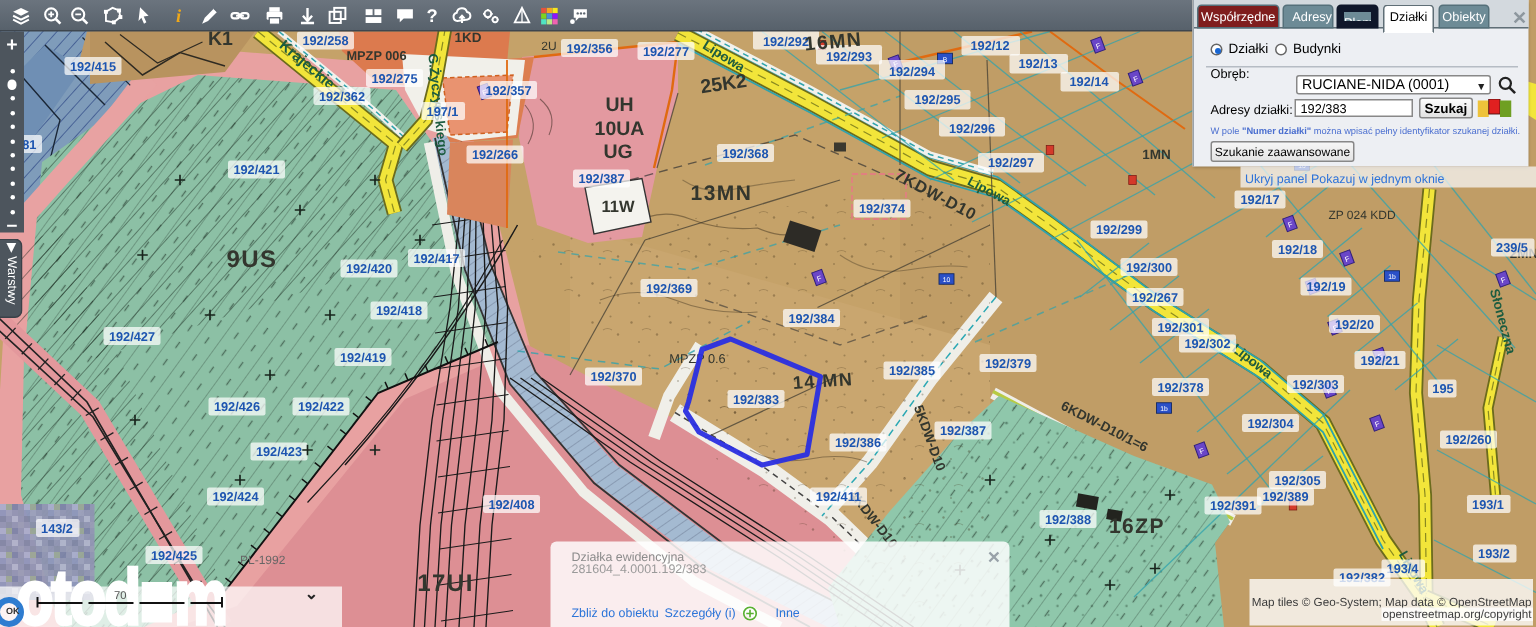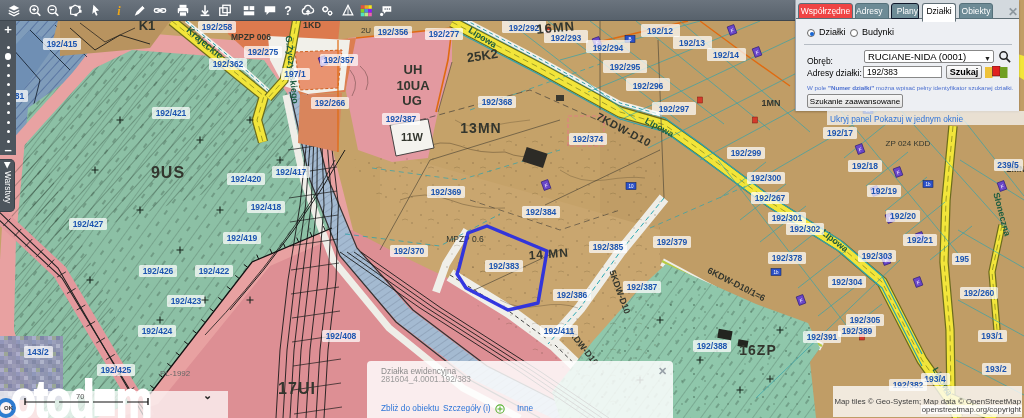--- a/index.html
+++ b/index.html
@@ -757,34 +757,34 @@
 <div style="position:absolute;left:6.5px;top:99.7px;width:3.0px;height:3.0px;border-radius:50%;background:#fff"></div>
 <div style="position:absolute;left:6.5px;top:109.1px;width:3.0px;height:3.0px;border-radius:50%;background:#fff"></div>
 <div style="position:absolute;left:6.5px;top:118.5px;width:3.0px;height:3.0px;border-radius:50%;background:#fff"></div>
 <div style="position:absolute;left:0;top:121px;width:16px;text-align:center;color:#fff;font:bold 13px &quot;Liberation Sans&quot;,sans-serif">–</div>
 </div>
 <div class="abs" style="left:0;top:159px;width:15px;height:53px;background:#4d555d;border-radius:0 5px 5px 0;border:1px solid #3a4148;border-left:none">
       <div style="position:absolute;left:-19px;top:21px;width:51px;height:13px;transform:rotate(90deg);color:#fff;font:8.5px &quot;Liberation Sans&quot;,sans-serif;white-space:nowrap">▶ Warstwy</div>
     </div>
 <div class="abs" style="left:795px;top:0;width:224px;height:111px;background:#edeff3;border-left:1px solid #9aa2aa;overflow:hidden;box-shadow:0 1px 2px rgba(0,0,0,.25)">
 <div class="abs" style="left:0;top:0;width:224px;height:19px;background:#d3d9de;border-bottom:1px solid #5f6e76"></div>
-<div class="abs" style="left:2px;top:3px;width:55px;background:#ef4444;color:#fff;border:1px solid #55707a;height:16px;border-radius:3px 3px 0 0;font-size:8.5px;text-align:center;line-height:14px;overflow:hidden">Współrzędne</div>
-<div class="abs" style="left:59px;top:3px;width:34px;background:#6d8b96;color:#fff;border:1px solid #55707a;height:16px;border-radius:3px 3px 0 0;font-size:8.5px;text-align:left;line-height:14px;overflow:hidden">Adresy</div>
-<div class="abs" style="left:95px;top:3px;width:28px;background:#6d8b96;color:#fff;border:1px solid #0f172a;height:16px;border-radius:3px 3px 0 0;font-size:8.5px;text-align:right;line-height:14px;overflow:hidden">Plany</div>
+<div class="abs" style="left:2px;top:3px;width:55px;background:#7f1d1d;color:#fff;border:1px solid #55707a;height:16px;border-radius:3px 3px 0 0;font-size:8.5px;text-align:center;line-height:14px;overflow:hidden">Współrzędne</div>
+<div class="abs" style="left:59px;top:3px;width:34px;background:#6d8b96;color:#fff;border:1px solid #55707a;height:16px;border-radius:3px 3px 0 0;font-size:8.5px;text-align:right;line-height:14px;overflow:hidden">Adresy</div>
+<div class="abs" style="left:95px;top:3px;width:28px;background:#6d8b96;color:#fff;border:5px solid #0f172a;height:16px;border-radius:3px 3px 0 0;font-size:8.5px;text-align:right;line-height:14px;overflow:hidden">Plany</div>
 <div class="abs" style="left:126px;top:3px;width:34px;background:#fff;color:#000;border:1px solid #5f6e76;border-bottom:1px solid #fff;height:19px;z-index:3;border-radius:3px 3px 0 0;font-size:8.5px;text-align:center;line-height:14px;overflow:hidden">Działki</div>
 <div class="abs" style="left:163px;top:3px;width:34px;background:#6d8b96;color:#fff;border:1px solid #55707a;height:16px;border-radius:3px 3px 0 0;font-size:8.5px;text-align:center;line-height:14px;overflow:hidden">Obiekty</div>
 <div class="abs" style="left:212px;top:5px;font:bold 12px &quot;Liberation Sans&quot;,sans-serif;color:#8d979e">✕</div>
 <div class="abs" style="left:11px;top:29px;width:8px;height:8px;border-radius:50%;border:1px solid #666;background:#fff">
         <div style="position:absolute;left:1.5px;top:1.5px;width:4px;height:4px;border-radius:50%;background:#1866d2"></div>
       </div>
 <div class="abs" style="left:23px;top:27px;font-size:9px;color:#000">Działki</div>
 <div class="abs" style="left:54px;top:29px;width:8px;height:8px;border-radius:50%;border:1px solid #666;background:#fff"></div>
 <div class="abs" style="left:66px;top:27px;font-size:9px;color:#000">Budynki</div>
 <div class="abs" style="left:8px;top:44px;width:208px;border-top:1px solid #b6bcc4"></div>
-<div class="abs" style="left:11px;top:56px;font-size:8.5px;color:#000">Obręb:</div>
+<div class="abs" style="left:11px;top:44px;font-size:8.5px;color:#000">Obręb:</div>
 <div class="abs" style="left:68px;top:50px;width:130px;height:13px;background:#fff;border:1px solid #888;border-radius:2px;font-size:9.5px;line-height:11px;padding-left:3px">RUCIANE-NIDA (0001)<span style="position:absolute;right:2px;top:2px;font-size:7px;color:#222">▼</span></div>
 <svg class="abs" style="left:202px;top:50px" width="13" height="13" viewBox="0 0 14 14">
         <circle cx="6" cy="6" r="4" fill="none" stroke="#222" stroke-width="1.6"></circle>
         <line x1="9" y1="9" x2="13" y2="13" stroke="#222" stroke-width="1.8"></line>
       </svg>
 <div class="abs" style="left:11px;top:68px;font-size:8.5px;color:#000">Adresy działki:</div>
 <div class="abs" style="left:67px;top:66px;width:79px;height:12px;background:#fff;border:1px solid #888;font-size:8.5px;line-height:10px;padding-left:3px">192/383</div>
 <div class="abs" style="left:150px;top:64.5px;width:36px;height:14px;background:linear-gradient(#fdfdfd,#e2e2e2);border:1px solid #888;border-radius:2px;font:bold 9px &quot;Liberation Sans&quot;,sans-serif;text-align:center;line-height:13px">Szukaj</div>
 <svg class="abs" style="left:189px;top:66px" width="23" height="12" viewBox="0 0 23 12">
         <rect x="0" y="1" width="7.5" height="11" fill="#eec23a"></rect>

